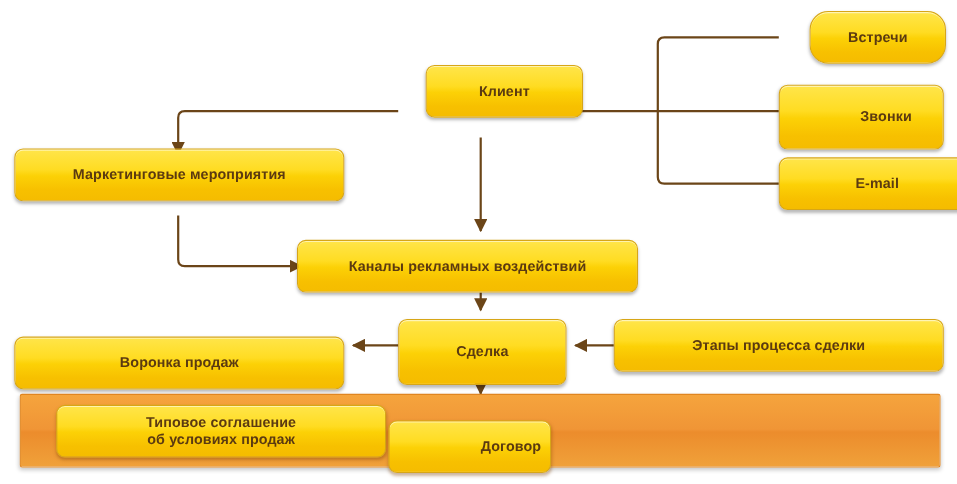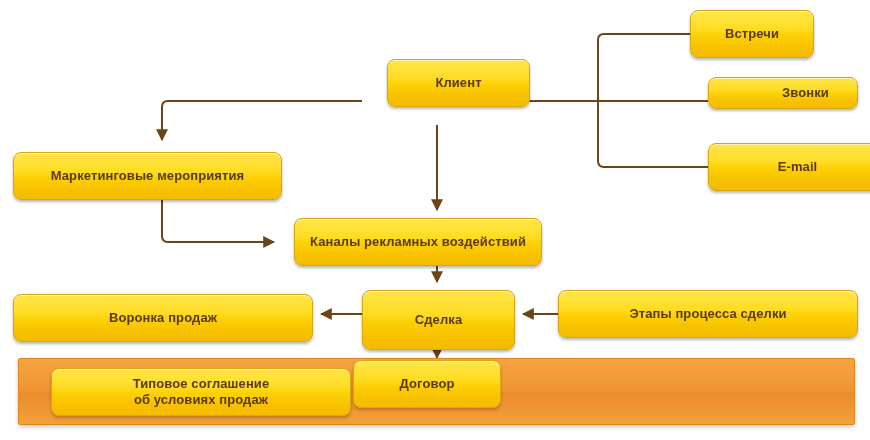--- a/index.html
+++ b/index.html
@@ -94,51 +94,51 @@
         <path d="M 362 314 L 321 314" fill="none" stroke="#6b4518" stroke-width="2" stroke-linecap="butt" stroke-linejoin="round" marker-end="url(#arrowhead)"></path>
         <path d="M 558 314 L 523 314" fill="none" stroke="#6b4518" stroke-width="2" stroke-linecap="butt" stroke-linejoin="round" marker-end="url(#arrowhead)"></path>
         <path d="M 437 338 L 437 358" fill="none" stroke="#6b4518" stroke-width="2" stroke-linecap="butt" stroke-linejoin="round" marker-end="url(#arrowhead)"></path>
       </g>
   </svg>
 
   <div id="node-layer">
       <div class="node" style="left: 362px; top: 59px; width: 143px; height: 48px; margin-left: 25px;">
         <span class="label">Клиент</span>
       </div>
-      <div class="node" style="left: 690px; top: 10px; width: 124px; height: 48px;">
+      <div class="node" style="left: 736px; top: 10px; width: 124px; height: 48px; border-radius: 17px;">
         <span class="label">Встречи</span>
       </div>
-      <div class="node" style="left: 708px; top: 77px; width: 150px; height: 32px; padding-left: 45px;">
+      <div class="node" style="left: 708px; top: 77px; width: 150px; height: 59px; padding-left: 45px;">
         <span class="label">Звонки</span>
       </div>
       <div class="node" style="left: 708px; top: 143px; width: 179px; height: 48px;">
         <span class="label">E-mail</span>
       </div>
-      <div class="node" style="left: 13px; top: 152px; width: 269px; height: 48px;">
+      <div class="node" style="left: 13px; top: 135px; width: 300px; height: 48px;">
         <span class="label">Маркетинговые мероприятия</span>
       </div>
-      <div class="node" style="left: 294px; top: 218px; width: 248px; height: 48px;">
+      <div class="node" style="left: 270px; top: 218px; width: 310px; height: 48px;">
         <span class="label">Каналы рекламных воздействий</span>
       </div>
-      <div class="node" style="left: 13px; top: 294px; width: 300px; height: 48px;">
+      <div class="node" style="left: 13px; top: 306px; width: 300px; height: 48px;">
         <span class="label">Воронка продаж</span>
       </div>
       <div class="node" style="left: 362px; top: 290px; width: 153px; height: 60px;">
         <span class="label">Сделка</span>
       </div>
       <div class="node" style="left: 558px; top: 290px; width: 300px; height: 48px;">
         <span class="label">Этапы процесса сделки</span>
       </div>
     </div>
 
   <div id="group-layer">
       <div class="group-box" style="left: 18px; top: 358px; width: 837px; height: 67px;">
         <div class="node inner" style="left: 32px; top: 9px; width: 300px; height: 48px;">
           <span class="label">Типовое соглашение
 об условиях продаж</span>
         </div>
-        <div class="node inner" style="left: 334px; top: 1px; width: 148px; height: 48px;">
+        <div class="node inner" style="left: 334px; top: 23px; width: 148px; height: 48px; justify-content: flex-end;">
           <span class="label">Договор</span>
         </div>
       </div>
     </div>
 
 </div>
 
 </body></html>

